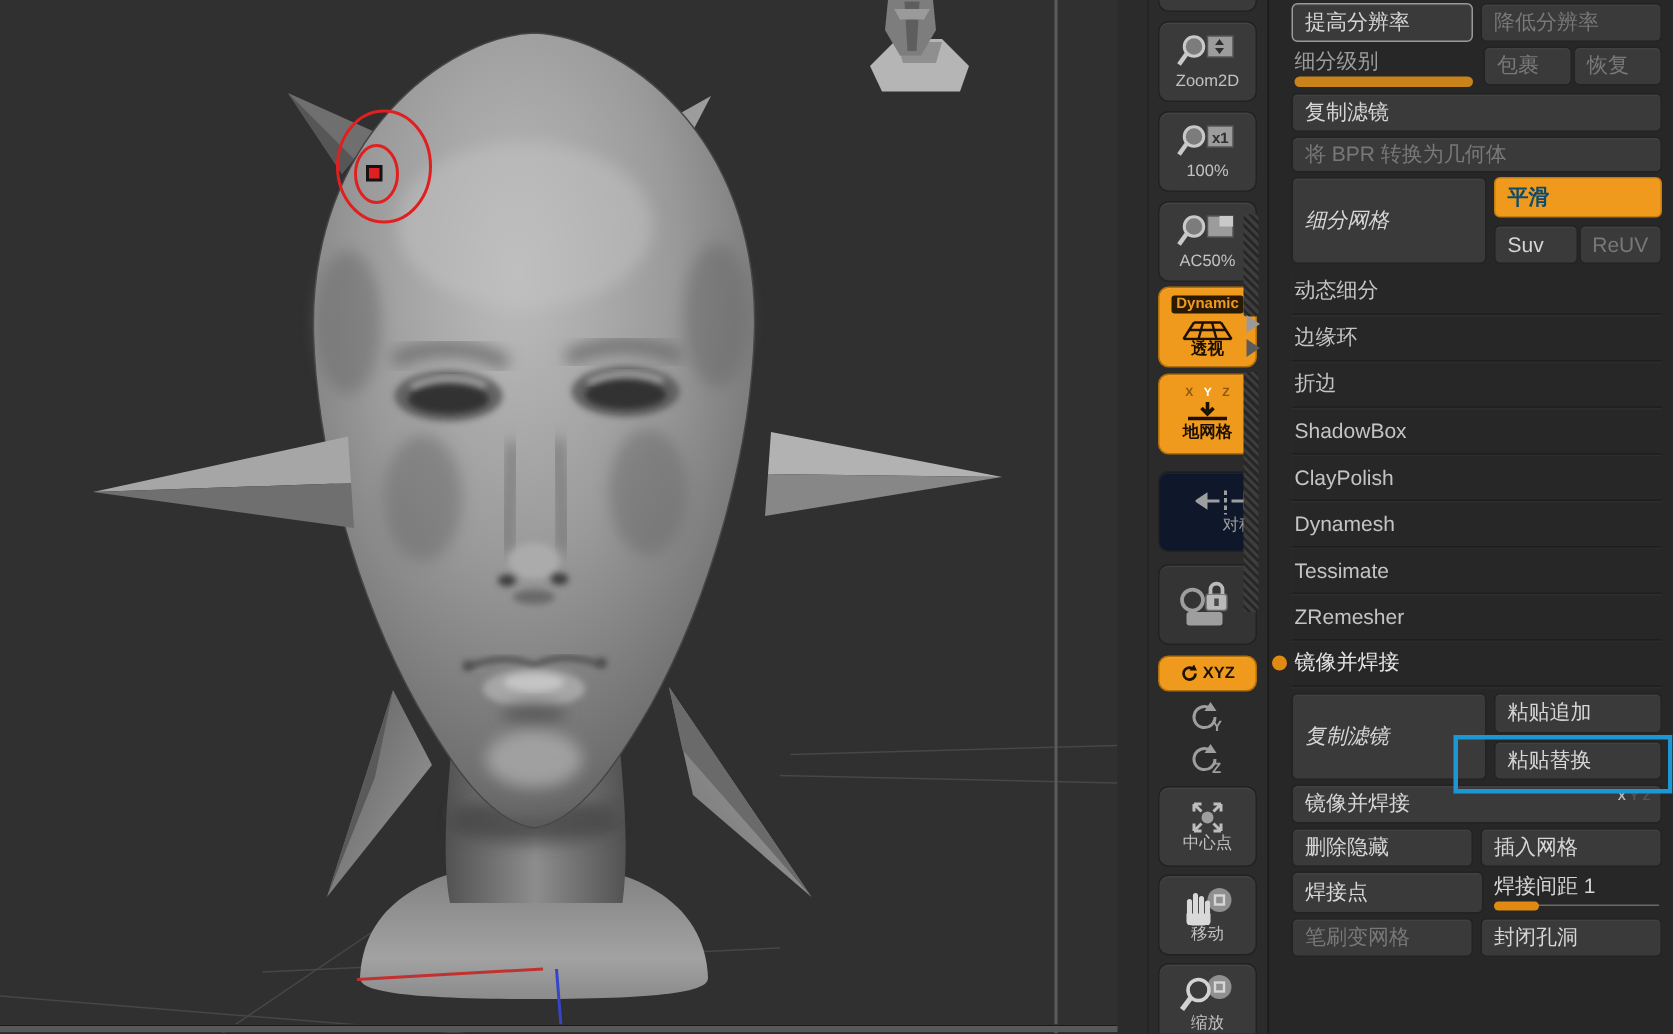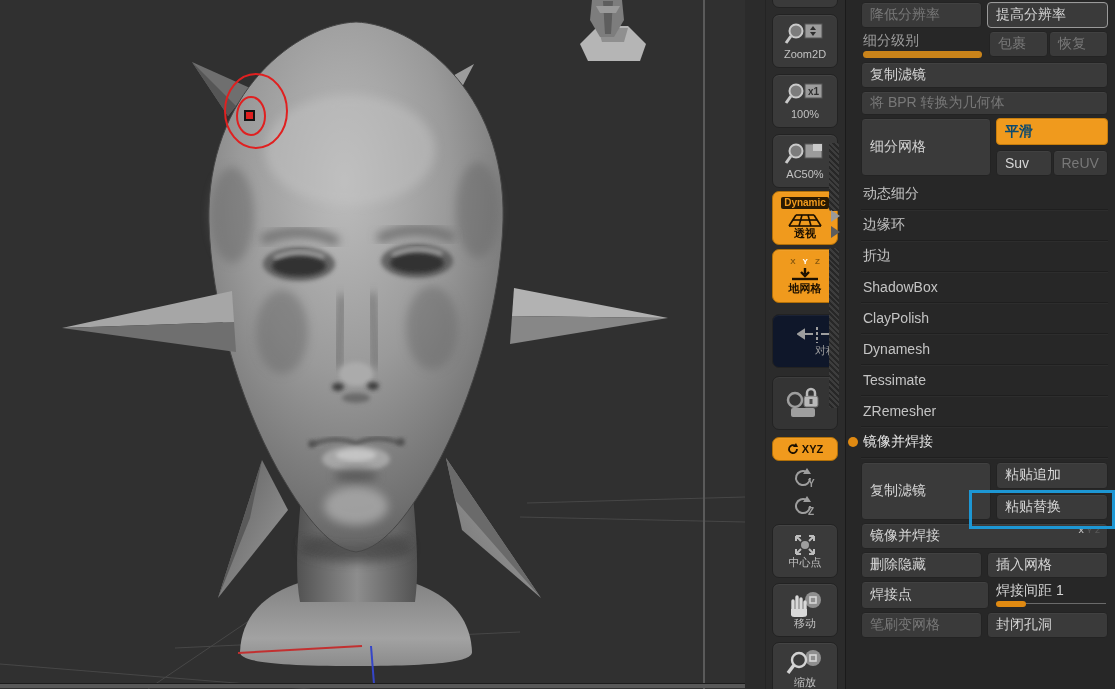--- a/index.html
+++ b/index.html
@@ -36,21 +36,21 @@
   
   #panel{position:absolute;left:845px;top:0;width:270px;height:689px;background:#272727;
          border-left:1px solid #1a1a1a;box-sizing:border-box;padding:2px 7px 0 15px;}
   .prow{display:flex;gap:5px;margin-bottom:3px;}
   .btn{flex:1;background:#3a3a3a;border:1px solid #232323;border-radius:4px;height:26px;
        box-shadow:inset 0 1px 0 rgba(255,255,255,.04);display:flex;align-items:center;
        padding:0 8px;font-size:14px;color:#d6d6d6;box-sizing:border-box;white-space:nowrap;overflow:hidden;}
   .btn.dis{color:#787878;}
   .btn.focus{border-color:#9a9a9a;}
   .btn.accent{background:#f09a1d;border-color:#c77d0c;color:#0c4a6e;font-weight:bold;text-align:center;}
-  .btn.tall{height:58px;}
+  .btn.tall{height:58px;font-style:italic;}
   .half{flex:1;display:flex;gap:1px;}
   .vgroup{flex:1;display:flex;flex-direction:column;gap:5px;}
   .slider-cell{flex:1;display:flex;flex-direction:column;justify-content:flex-end;padding:1px 2px;box-sizing:border-box;}
   .slider-cell .slabel{font-size:14px;color:#9d9d9d;line-height:17px;}
   .sbar{height:8px;border-radius:4px;background:#c9831a;margin-top:2px;}
   .hdr{height:30px;display:flex;align-items:center;font-size:14px;color:#c4c4c4;
        border-bottom:1px solid #1f1f1f;box-shadow:0 1px 0 rgba(255,255,255,.03);padding-left:2px;position:relative;}
   .hdr .bullet{width:10px;height:10px;border-radius:50%;background:#e08a12;position:absolute;left:-13px;}
   .mini-weld{position:absolute;right:4px;top:2px;font-size:8px;font-weight:bold;letter-spacing:3px;}
   .mini-weld .lit{color:#bdbdbd;} .mini-weld .dim{color:#565656;}
@@ -324,22 +324,22 @@
 </div>
 
 <div class="tex-strip" style="top:143px;height:68px;"></div>
 <div class="tex-strip" style="top:248px;height:160px;"></div>
 <div class="strip-arrow" style="top:210px;"></div>
 <div class="strip-arrow dark" style="top:226px;"></div>
 
 <div id="panel">
 
   <div class="prow">
+    <div class="btn focus">提高分辨率</div>
     <div class="btn dis">降低分辨率</div>
-    <div class="btn focus">提高分辨率</div>
   </div>
 
   <div class="prow" style="height:28px">
     <div class="slider-cell">
       <span class="slabel">细分级别</span>
       <div class="sbar"></div>
     </div>
     <div class="half">
       <div class="btn dis">包裹</div>
       <div class="btn dis">恢复</div>

